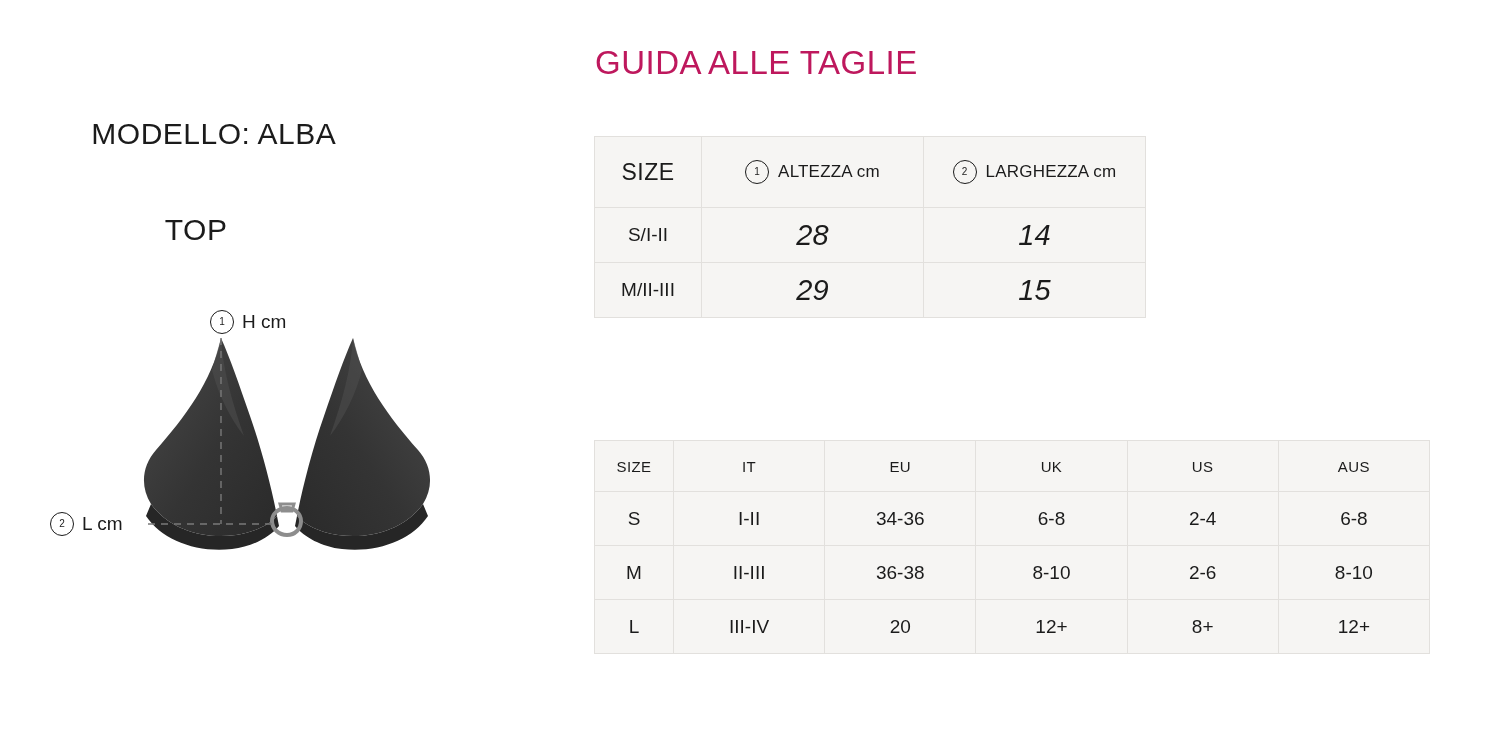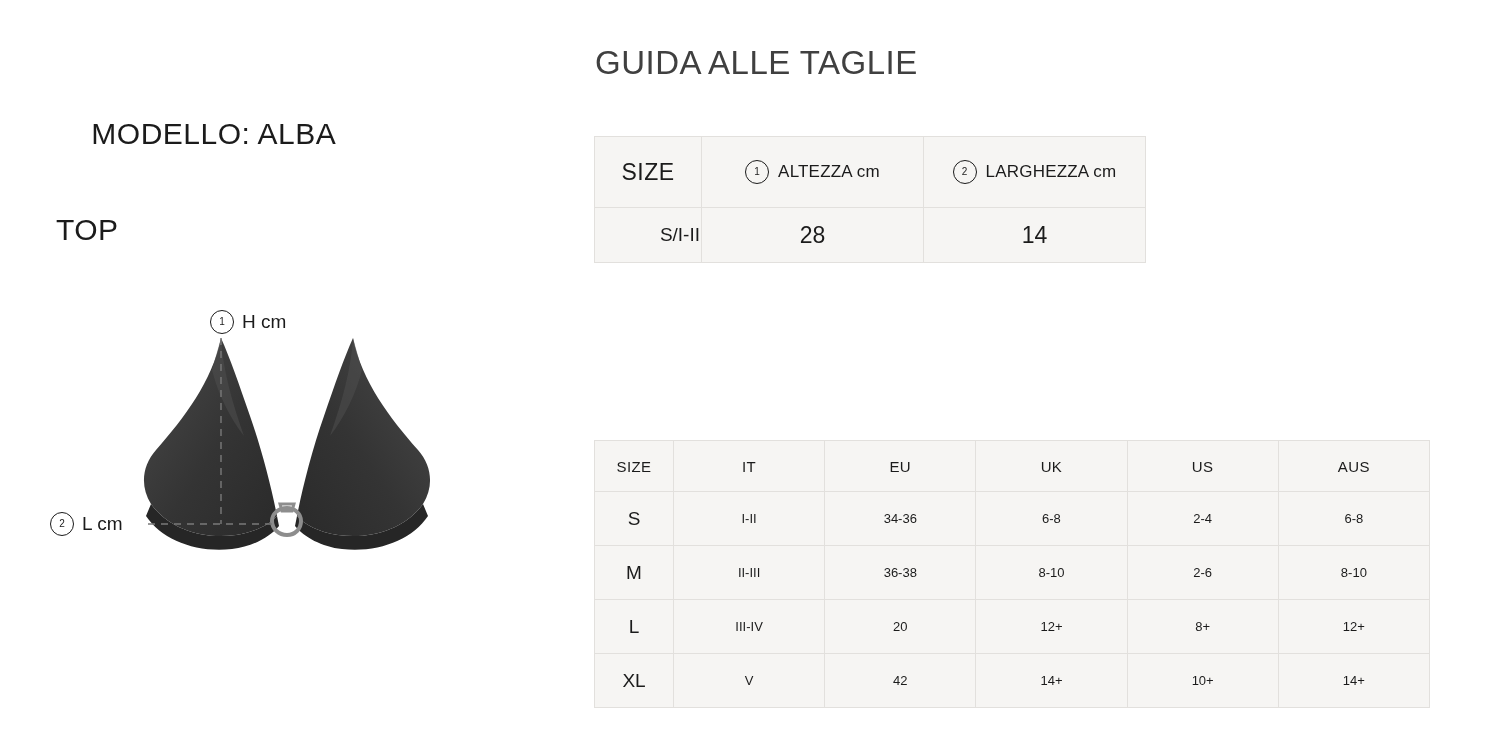--- a/index.html
+++ b/index.html
@@ -30,20 +30,21 @@
     top: 62px;
     font-size: 30px;
     font-weight: 400;
     letter-spacing: 0.5px;
     line-height: 48px;
     color: #1b1b1b;
     white-space: pre;
   }
   #model-heading .line2 {
     display: block;
+    text-align: center;
   }
 
   
   #garment-figure {
     position: absolute;
     left: 40px;
     top: 290px;
     width: 460px;
     height: 320px;
   }
@@ -92,21 +93,21 @@
     width: 911px;
     height: 751px;
   }
   #guide-title {
     position: absolute;
     left: 15px;
     top: 44px;
     font-size: 33px;
     letter-spacing: 0.5px;
     font-weight: 400;
-    color: #404040;
+    color: #be185d;
   }
 
   
   #measure-table {
     position: absolute;
     left: 14px;
     top: 136px;
     width: 552px;
     border-collapse: collapse;
     background: #f6f5f3;
@@ -135,24 +136,24 @@
     display: flex;
     align-items: center;
     justify-content: center;
     gap: 9px;
   }
   #measure-table tbody td {
     height: 52px;
   }
   #measure-table .cell-size {
     font-size: 19px;
-    text-align: right;
   }
   #measure-table .cell-val {
-    font-size: 23px;
+    font-size: 29px;
+    font-style: italic;
   }
 
   
   #conversion-table {
     position: absolute;
     left: 14px;
     top: 440px;
     width: 836px;
     border-collapse: collapse;
     background: #f6f5f3;
@@ -169,21 +170,21 @@
     height: 48px;
     font-size: 15px;
     letter-spacing: 0.4px;
   }
   #conversion-table thead th:first-child,
   #conversion-table tbody td:first-child {
     width: 76px;
   }
   #conversion-table tbody td {
     height: 51px;
-    font-size: 13px;
+    font-size: 19px;
   }
   #conversion-table tbody td.col-size {
     font-size: 19px;
   }
 </style>
 </head>
 <body>
 
 <div id="left-panel">
 
@@ -265,20 +266,25 @@
           </span>
         </th>
       </tr>
     </thead>
     <tbody>
       <tr>
         <td class="cell-size">S/I-II</td>
         <td class="cell-val">28</td>
         <td class="cell-val">14</td>
       </tr>
+      <tr>
+        <td class="cell-size">M/II-III</td>
+        <td class="cell-val">29</td>
+        <td class="cell-val">15</td>
+      </tr>
     </tbody>
   </table>
 
   <table id="conversion-table">
     <thead>
       <tr>
         <th>SIZE</th>
         <th>IT</th>
         <th>EU</th>
         <th>UK</th>
@@ -304,23 +310,15 @@
         <td>8-10</td>
       </tr>
       <tr>
         <td class="col-size">L</td>
         <td>III-IV</td>
         <td>20</td>
         <td>12+</td>
         <td>8+</td>
         <td>12+</td>
       </tr>
-      <tr>
-        <td class="col-size">XL</td>
-        <td>V</td>
-        <td>42</td>
-        <td>14+</td>
-        <td>10+</td>
-        <td>14+</td>
-      </tr>
     </tbody>
   </table>
 </div>
 
 </body></html>

